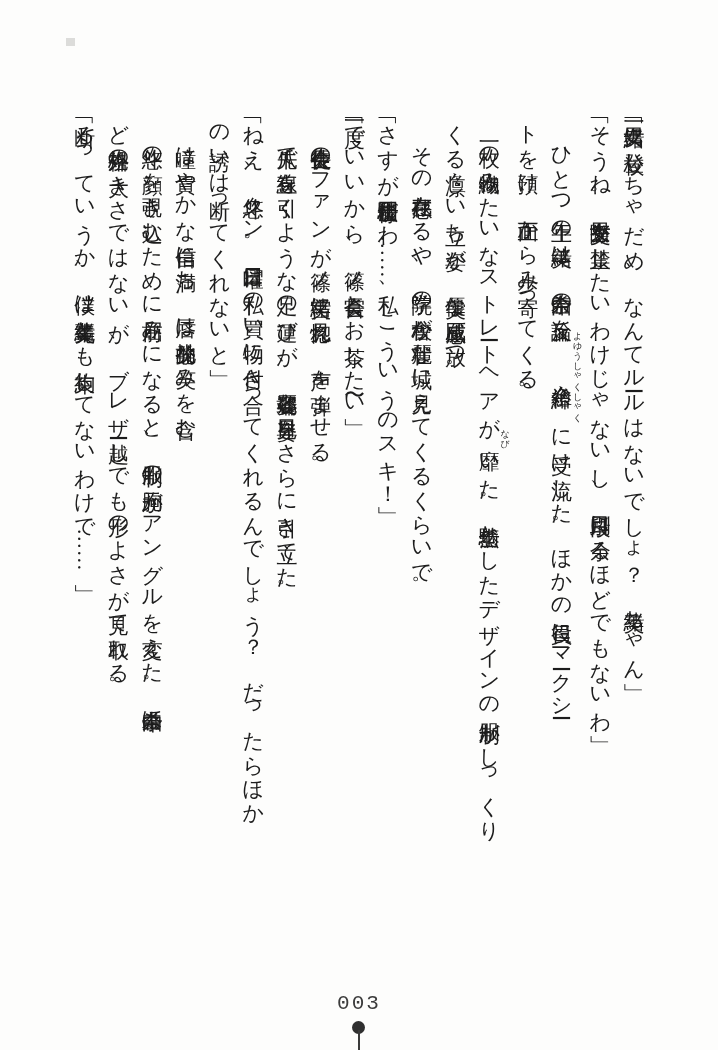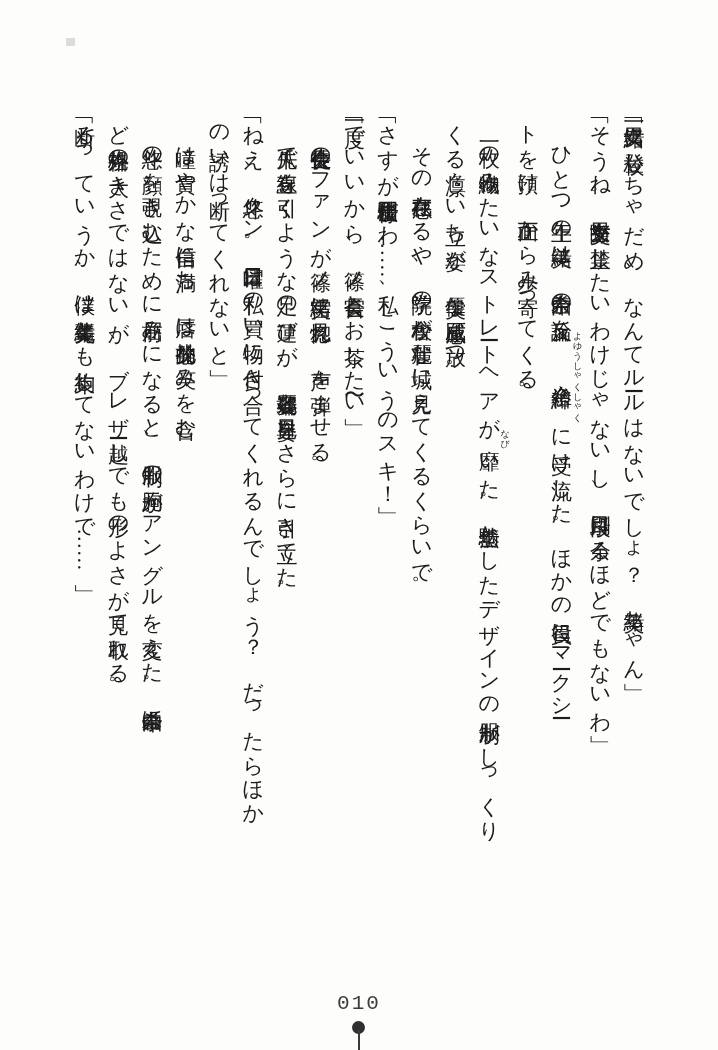--- a/index.html
+++ b/index.html
@@ -104,18 +104,18 @@
       <p><span>　生徒会長のファンが篠ノ宮美緒に見惚れ、声を弾ませる。</span></p>
       <p><span>　爪先で直線を引くような足の運びが、容姿端麗な見目姿をさらに引き立てた。</span></p>
       <p><span>「ねえ、悠斗クン。日曜日は私の買い物に付き合ってくれるんでしょう？　だったらほか</span></p>
       <p><span>の誘いは断ってくれないと」</span></p>
       <p><span>　瞳は貴やかな自信に満ち、唇は挑発的な笑みを含む。</span></p>
       <p><span>　悠斗の顔を覗き込むために前屈みになると、制服の胸元がアングルを変えた。由希奈ほ</span></p>
       <p><span>ど規格外の大きさではないが、ブレザー越しでも形のよさが見て取れる。</span></p>
       <p><span>「断るっていうか、僕は美緒先輩とも約束してないわけで……」</span></p>
     </div>
 
-  <div class="page-number">010</div>
+  <div class="page-number">003</div>
 
   <div class="binding-dot"></div>
   <div class="binding-stem"></div>
 
 </div>
 
 </body></html>

